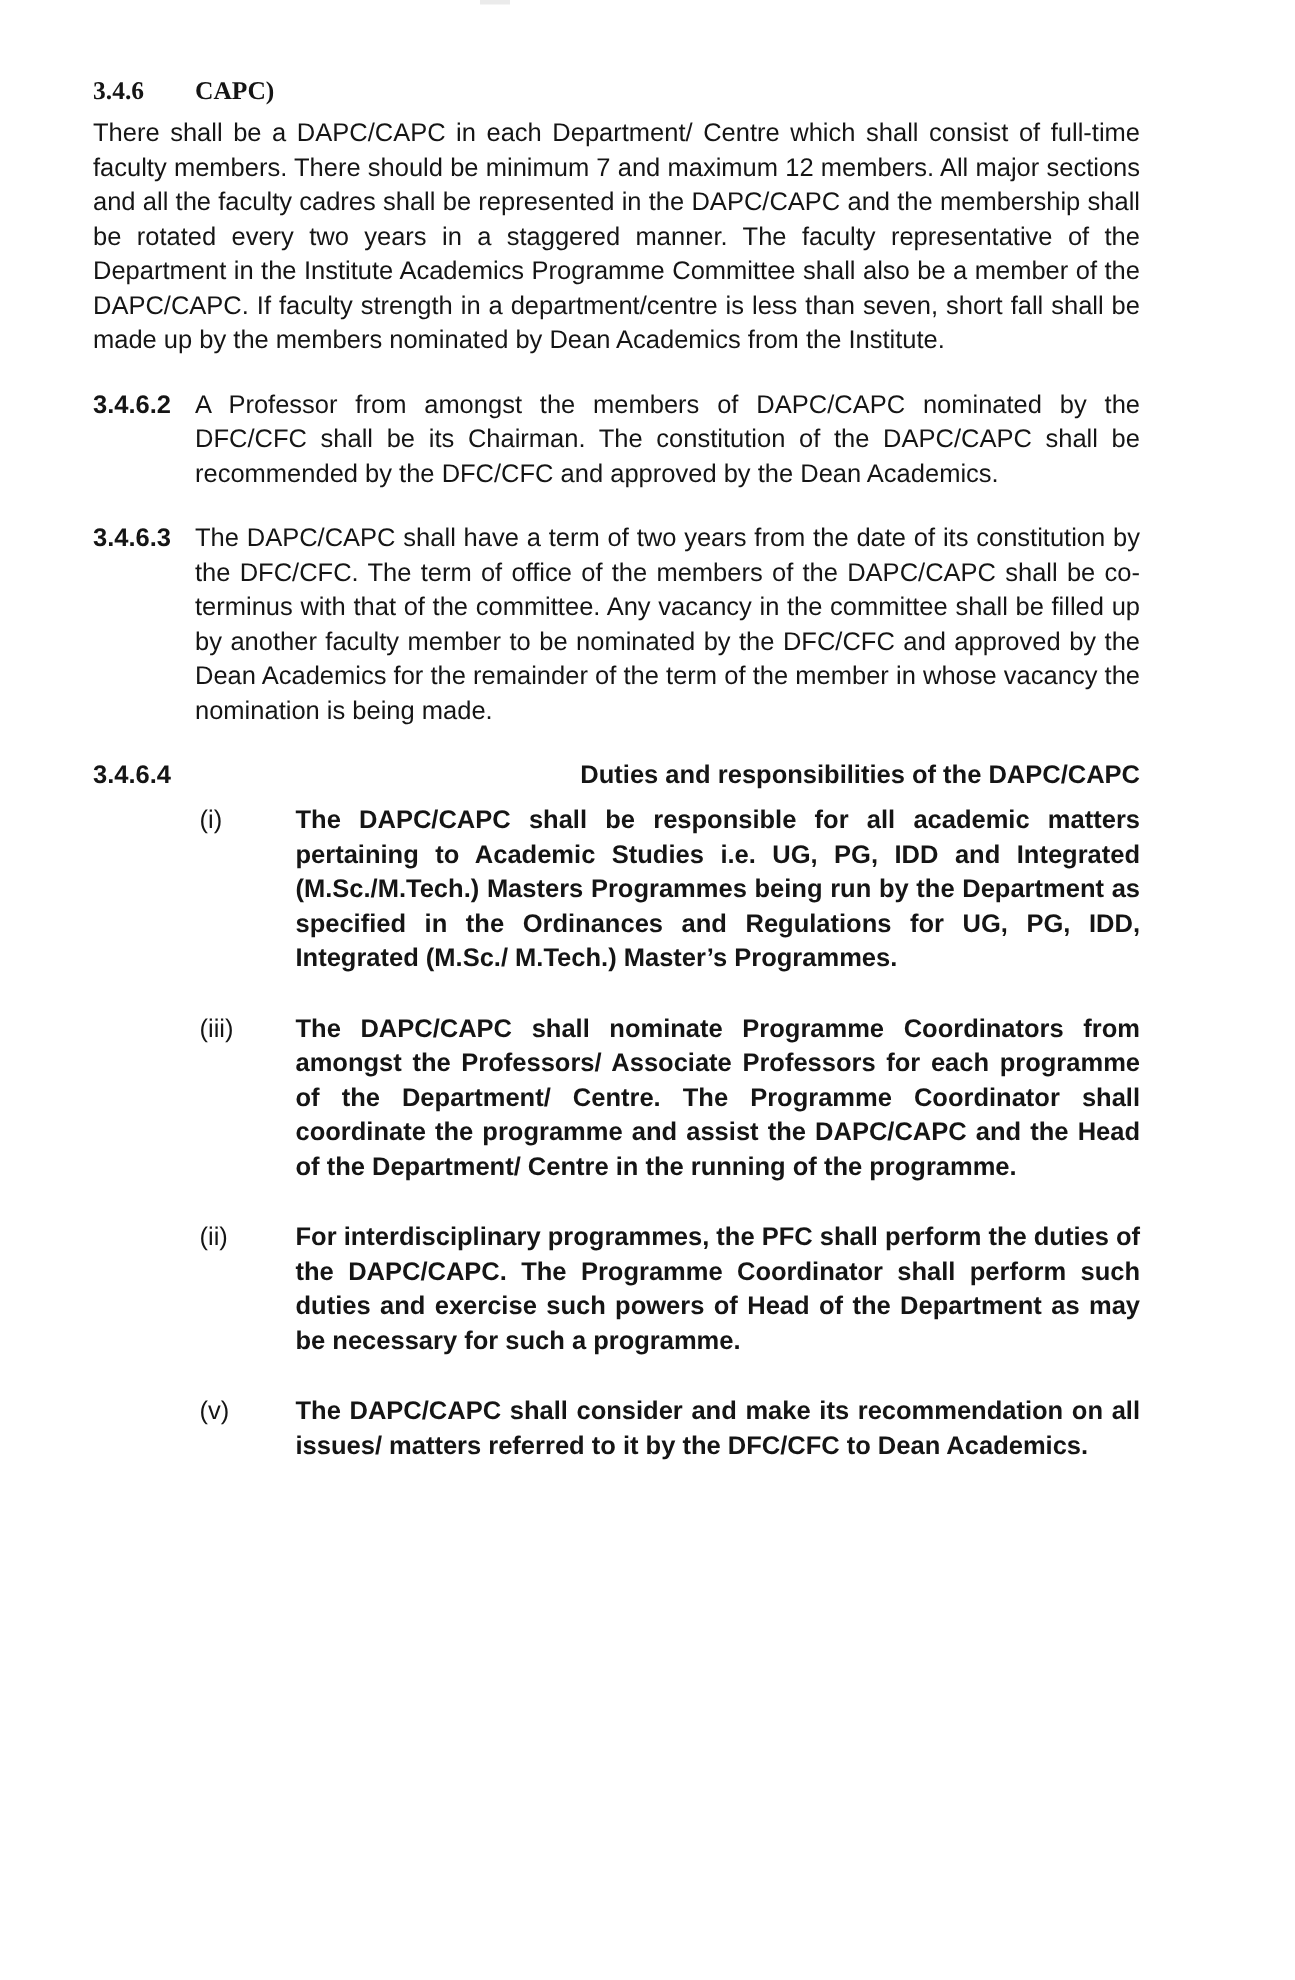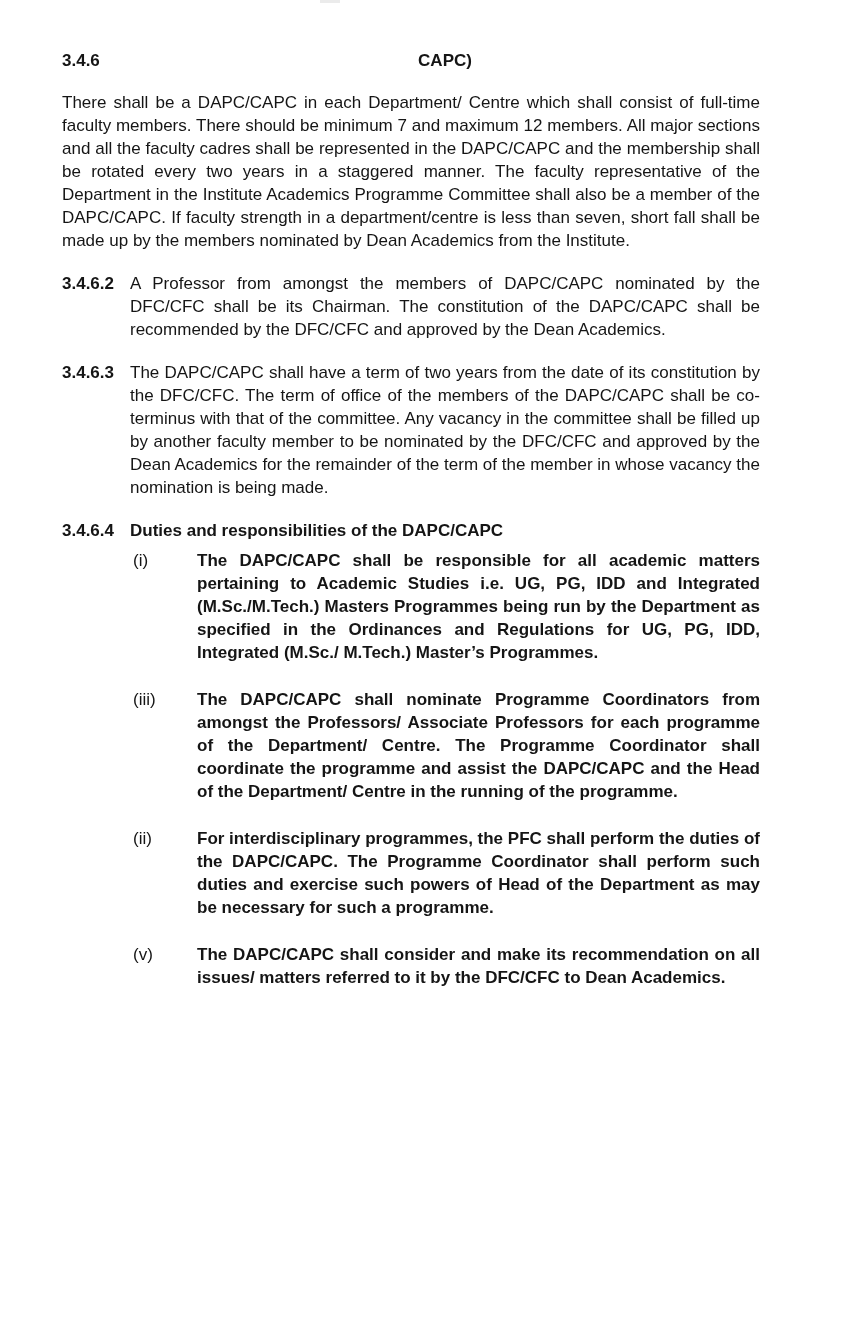--- a/index.html
+++ b/index.html
@@ -39,29 +39,29 @@
   .num {
     flex: 0 0 68px;
     width: 68px;
     font-weight: bold;
   }
   .btext {
     flex: 1;
     text-align: justify;
   }
   .bold { font-weight: bold; }
-  .heading-block { margin-bottom: 19px; }
+  .heading-block { margin-bottom: 5px; font-family: Liberation Serif, serif; }
   .heading-line1 {
     text-align: justify;
     
     text-align-last: justify;
   }
-  .heading-line2 { text-align: center; }
+  .heading-line2 { text-align: left; }
   .subheading-block { margin-bottom: 7px; }
-  .subheading-block .btext { text-align: left; }
+  .subheading-block .btext { text-align: right; }
   .duties { margin-left: 71px; }
   .duty {
     display: flex;
     margin-bottom: 24px;
   }
   .duty-marker {
     flex: 0 0 64px;
     width: 64px;
   }
   .duty-text {

